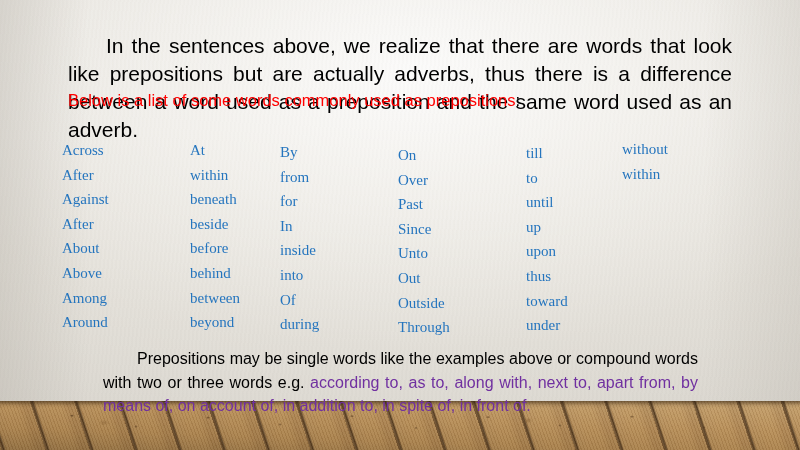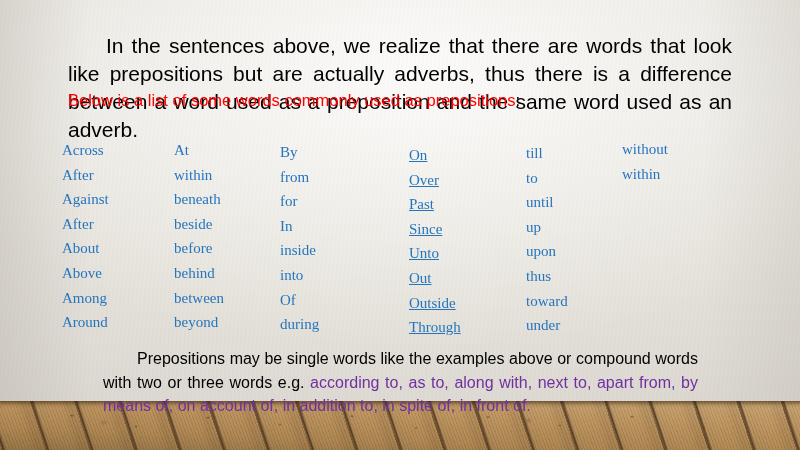--- a/index.html
+++ b/index.html
@@ -173,23 +173,23 @@
   .word-col {
     position: absolute;
     font-family: "Liberation Serif", serif;
     font-size: 15px;
     line-height: 24.6px;
     color: #2575BE;
   }
   .word-col .w { display: block; white-space: nowrap; }
 
   #col-1 { left: 62px;  top: 6px; }
-  #col-2 { left: 174px; top: 6px; }
+  #col-2 { left: 190px; top: 6px; }
   #col-3 { left: 280px; top: 8px; }
-  #col-4 { left: 409px; top: 11px; text-decoration: underline; }
+  #col-4 { left: 398px; top: 11px; }
   #col-5 { left: 526px; top: 9px; }
   #col-6 { left: 622px; top: 5px; }
 
   
   #bottom-para {
     left: 103px;
     top: 331px;
     width: 595px;
     text-indent: 34px;
     font-size: 16px;

